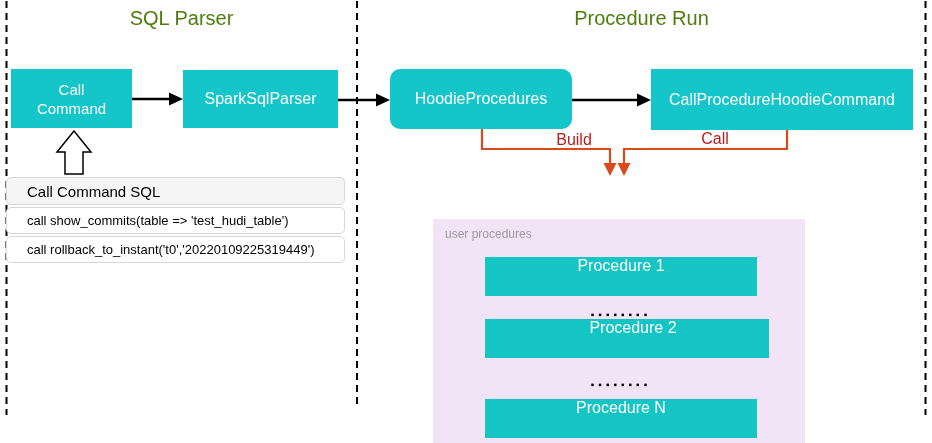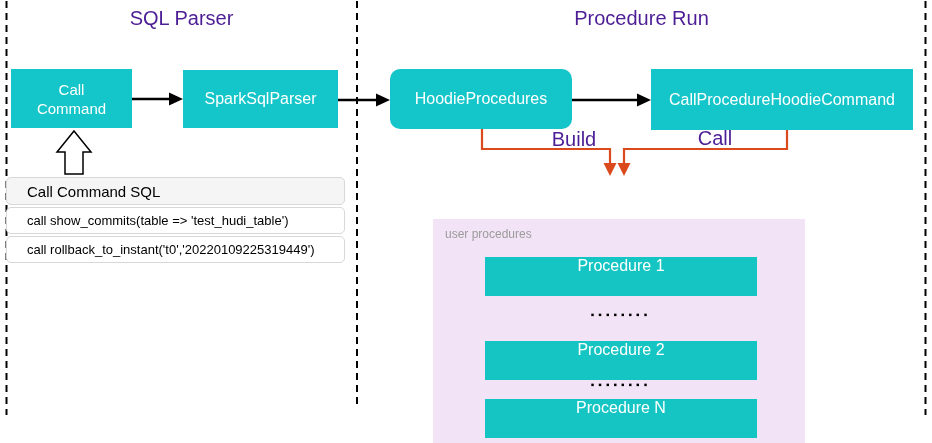--- a/index.html
+++ b/index.html
@@ -3,32 +3,32 @@
 <meta charset="utf-8">
 <style>
   html,body{margin:0;padding:0;background:#fff;}
   #stage{
     position:relative;width:932px;height:443px;background:#fff;
     font-family:"Liberation Sans",sans-serif;overflow:hidden;
   }
   #wires{position:absolute;left:0;top:0;width:932px;height:443px;}
   .section-title{
     position:absolute;top:6px;height:24px;line-height:24px;
-    text-align:center;font-size:20px;color:#4c1d95;
+    text-align:center;font-size:20px;color:#4d7c0f;
   }
   .node{
     position:absolute;background:#14c5c9;color:#fff;
     display:flex;align-items:center;justify-content:center;
     text-align:center;font-size:16px;
   }
   .node span{display:inline-block;}
   .node--call-command span{max-width:80px;font-size:15px;line-height:19px;}
   .edge-label{
     position:absolute;height:19px;line-height:19px;width:70px;
-    text-align:center;font-size:20px;color:#4c1d95;
+    text-align:center;font-size:16px;color:#b91c1c;
   }
   .user-procs{
     position:absolute;left:433px;top:175px;width:372px;height:243px;
     background:#f3e3f6;
     margin-top:44px;
   }
   .user-procs__label{
     position:absolute;left:12px;top:8px;font-size:12px;color:#9b9b9b;
   }
   .proc-node{
@@ -105,21 +105,21 @@
 
   <div class="edge-label" style="left:539px;top:130px;">Build</div>
   <div class="edge-label" style="left:680px;top:129px;">Call</div>
 
   <div class="user-procs">
     <div class="user-procs__label">user procedures</div>
     <div class="proc-node" style="top:38px;">
       <span>Procedure 1</span>
     </div>
     <div class="dots-row" style="top:87px;">▪▪▪▪▪▪▪▪</div>
-    <div class="proc-node" style="top:122px;">
+    <div class="proc-node" style="top:100px;padding-left:12px;">
       <span>Procedure 2</span>
     </div>
     <div class="dots-row" style="top:157px;">▪▪▪▪▪▪▪▪</div>
     <div class="proc-node" style="top:180px;">
       <span>Procedure N</span>
     </div>
   </div>
 
   <div class="sql-panel-box sql-panel-box--header">
     <span>Call Command SQL</span>

